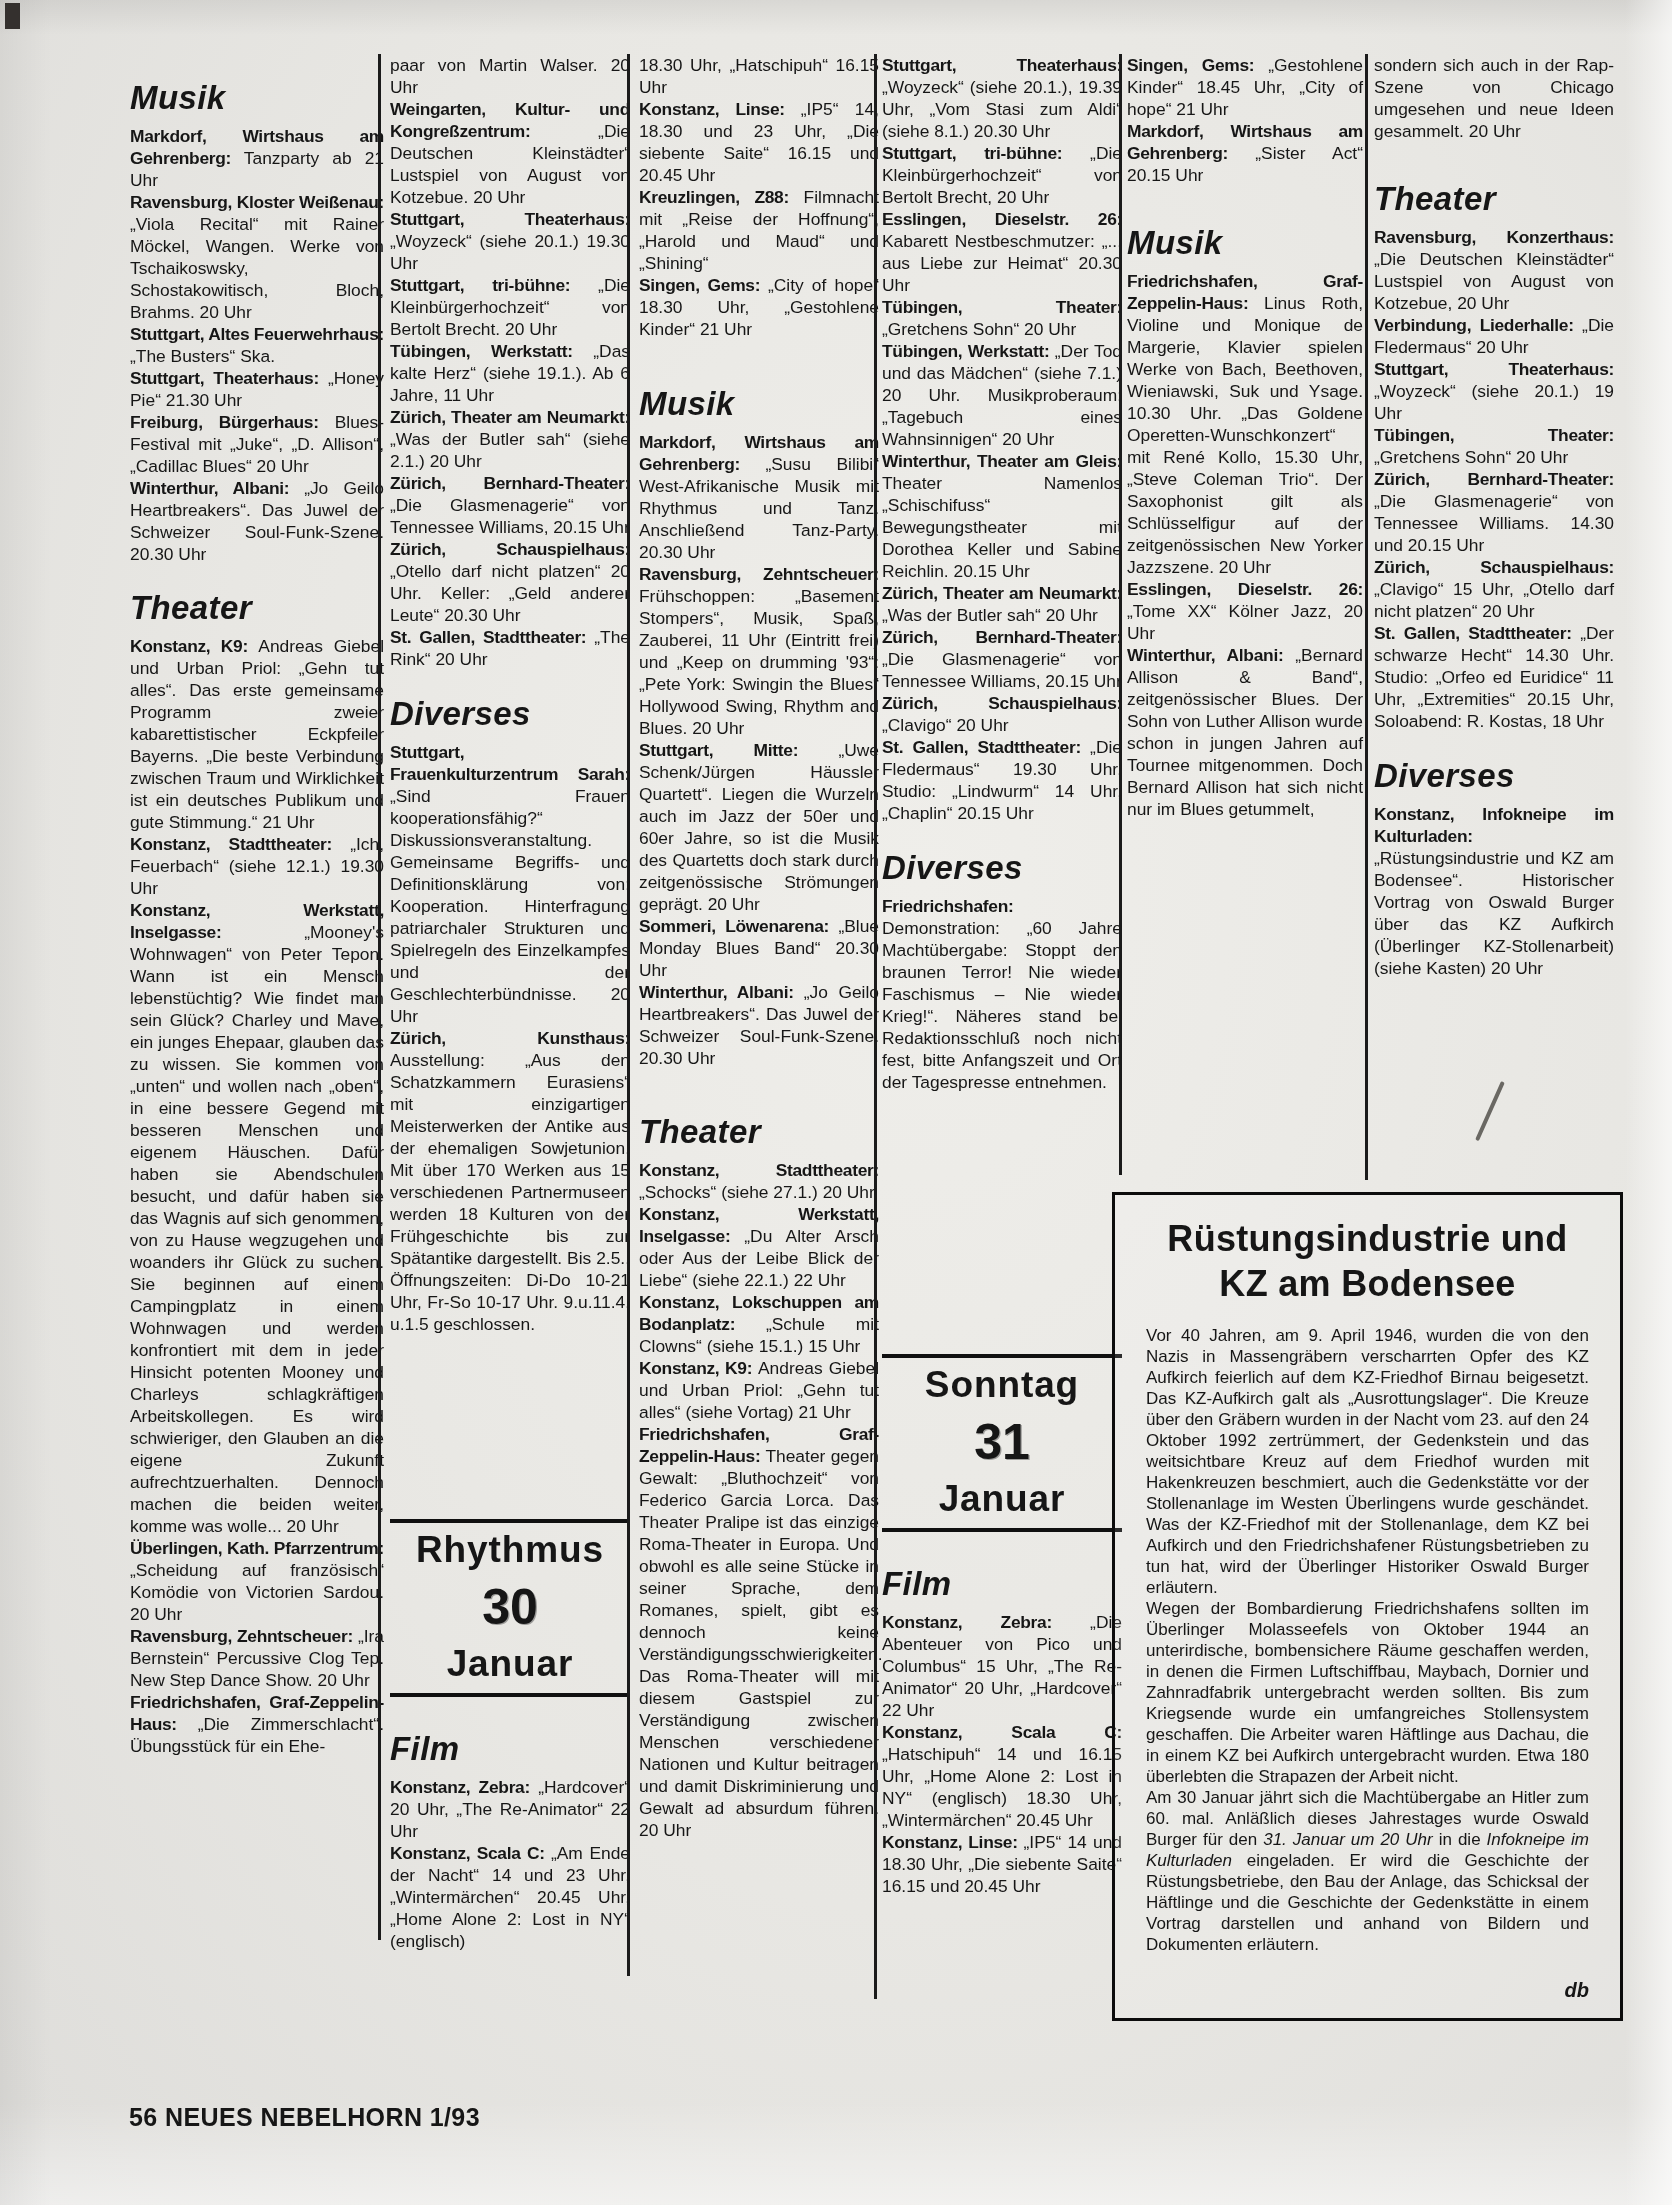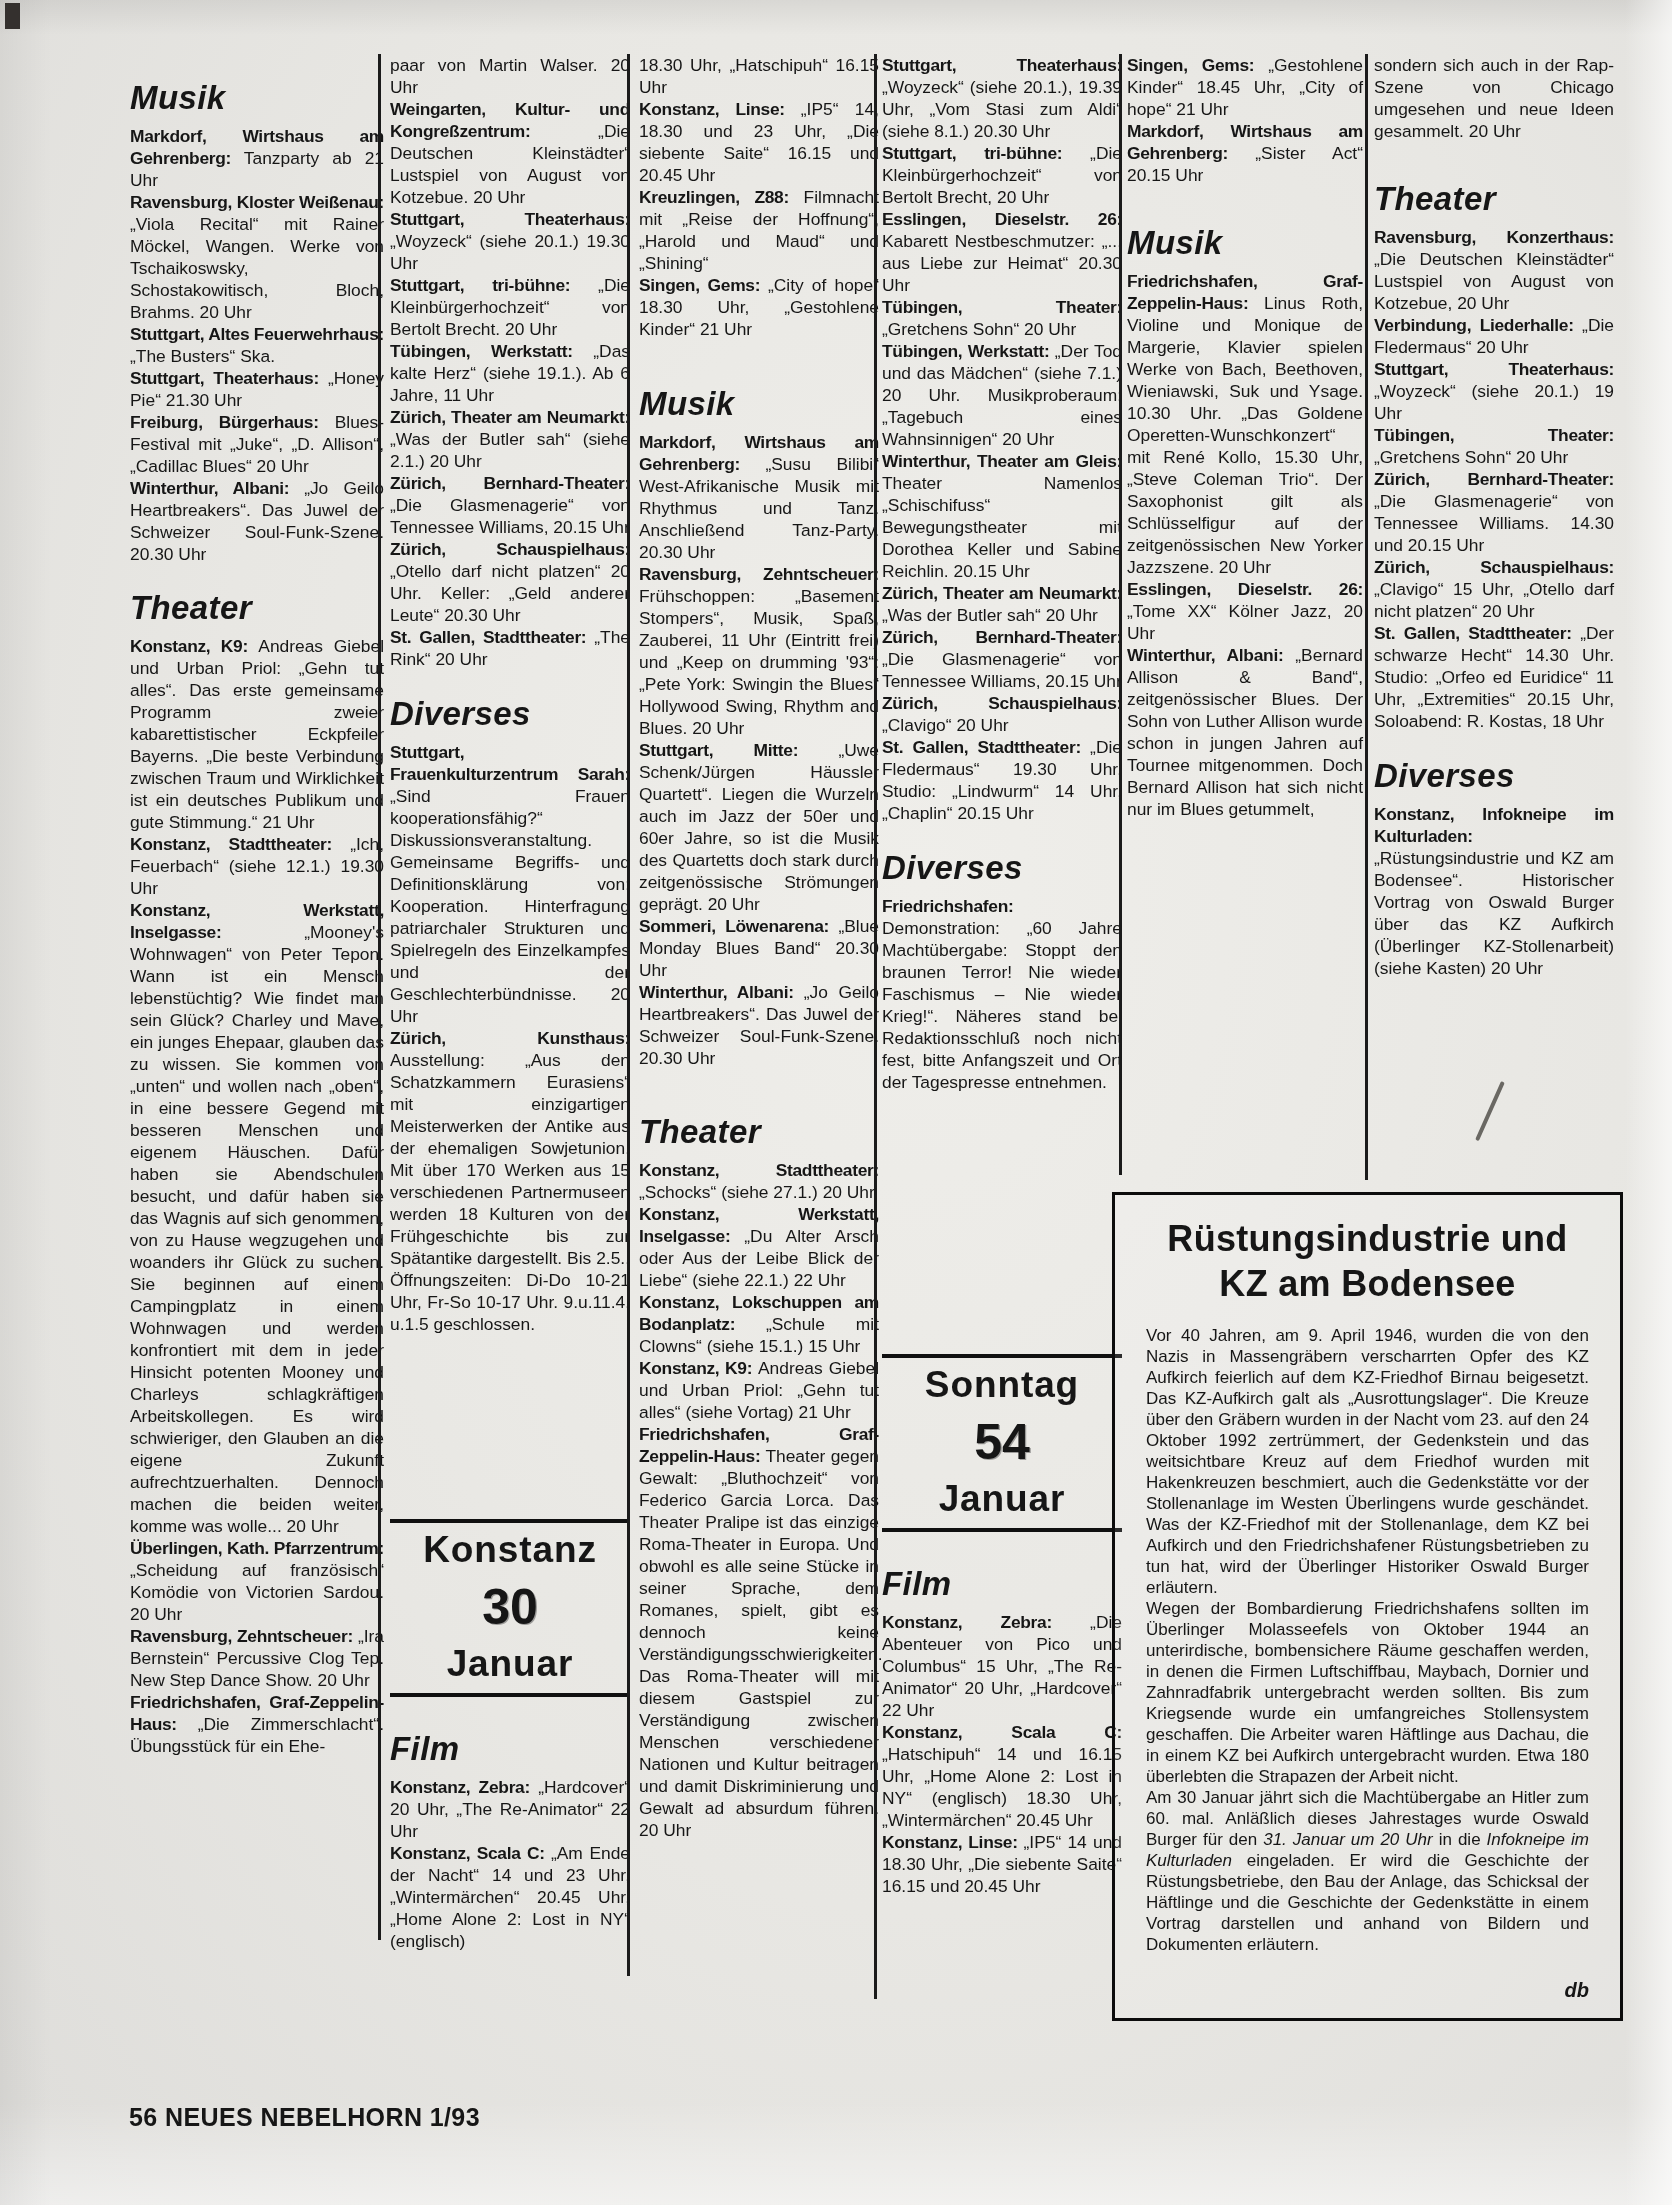--- a/index.html
+++ b/index.html
@@ -78,21 +78,21 @@
       <p class="entry"><span class="lead">Zürich, Theater am Neumarkt: </span>„Was der Butler sah“ (siehe 2.1.) 20 Uhr</p>
       <p class="entry"><span class="lead">Zürich, Bernhard-Theater: </span>„Die Glasmenagerie“ von Tennessee Williams, 20.15 Uhr</p>
       <p class="entry"><span class="lead">Zürich, Schauspielhaus: </span>„Otello darf nicht platzen“ 20 Uhr. Keller: „Geld anderer Leute“ 20.30 Uhr</p>
       <p class="entry"><span class="lead">St. Gallen, Stadttheater: </span>„The Rink“ 20 Uhr</p>
       <div class="gap" style="height: 22.6px;"></div>
       <div class="sec-heading">Diverses</div>
       <p class="entry"><span class="lead">Stuttgart, Frauenkulturzentrum Sarah: </span>„Sind Frauen kooperationsfähig?“ Diskussionsveranstaltung. Gemeinsame Begriffs- und Definitionsklärung von: Kooperation. Hinterfragung patriarchaler Strukturen und Spielregeln des Einzelkampfes und der Geschlechterbündnisse. 20 Uhr</p>
       <p class="entry"><span class="lead">Zürich, Kunsthaus: </span>Ausstellung: „Aus den Schatzkammern Eurasiens“ mit einzigartigen Meisterwerken der Antike aus der ehemaligen Sowjetunion. Mit über 170 Werken aus 15 verschiedenen Partnermuseen werden 18 Kulturen von der Frühgeschichte bis zur Spätantike dargestellt. Bis 2.5.. Öffnungszeiten: Di-Do 10-21 Uhr, Fr-So 10-17 Uhr. 9.u.11.4. u.1.5 geschlossen.</p>
       <div class="gap" style="height: 184px;"></div>
       <div class="daybox">
-        <div class="day">Konstanz</div>
+        <div class="day">Rhythmus</div>
         <div class="daynum">30</div>
         <div class="month">Januar</div>
       </div>
       <div class="sec-heading">Film</div>
       <p class="entry"><span class="lead">Konstanz, Zebra: </span>„Hardcover“ 20 Uhr, „The Re-Animator“ 22 Uhr</p>
       <p class="entry"><span class="lead">Konstanz, Scala C: </span>„Am Ende der Nacht“ 14 und 23 Uhr, „Wintermärchen“ 20.45 Uhr, „Home Alone 2: Lost in NY“ (englisch)</p>
     </div>
   <div class="col c3">
       <p class="entry">18.30 Uhr, „Hatschipuh“ 16.15 Uhr</p>
       <p class="entry"><span class="lead">Konstanz, Linse: </span>„IP5“ 14, 18.30 und 23 Uhr, „Die siebente Saite“ 16.15 und 20.45 Uhr</p>
@@ -123,21 +123,21 @@
       <p class="entry"><span class="lead">Zürich, Theater am Neumarkt: </span>„Was der Butler sah“ 20 Uhr</p>
       <p class="entry"><span class="lead">Zürich, Bernhard-Theater: </span>„Die Glasmenagerie“ von Tennessee Williams, 20.15 Uhr</p>
       <p class="entry"><span class="lead">Zürich, Schauspielhaus: </span>„Clavigo“ 20 Uhr</p>
       <p class="entry"><span class="lead">St. Gallen, Stadttheater: </span>„Die Fledermaus“ 19.30 Uhr. Studio: „Lindwurm“ 14 Uhr, „Chaplin“ 20.15 Uhr</p>
       <div class="gap" style="height: 22.6px;"></div>
       <div class="sec-heading">Diverses</div>
       <p class="entry"><span class="lead">Friedrichshafen: </span>Demonstration: „60 Jahre Machtübergabe: Stoppt den braunen Terror! Nie wieder Faschismus – Nie wieder Krieg!“. Näheres stand bei Redaktionsschluß noch nicht fest, bitte Anfangszeit und Ort der Tagespresse entnehmen.</p>
       <div class="gap" style="height: 261px;"></div>
       <div class="daybox">
         <div class="day">Sonntag</div>
-        <div class="daynum">54</div>
+        <div class="daynum">31</div>
         <div class="month">Januar</div>
       </div>
       <div class="sec-heading">Film</div>
       <p class="entry"><span class="lead">Konstanz, Zebra: </span>„Die Abenteuer von Pico und Columbus“ 15 Uhr, „The Re-Animator“ 20 Uhr, „Hardcover“ 22 Uhr</p>
       <p class="entry"><span class="lead">Konstanz, Scala C: </span>„Hatschipuh“ 14 und 16.15 Uhr, „Home Alone 2: Lost in NY“ (englisch) 18.30 Uhr, „Wintermärchen“ 20.45 Uhr</p>
       <p class="entry"><span class="lead">Konstanz, Linse: </span>„IP5“ 14 und 18.30 Uhr, „Die siebente Saite“ 16.15 und 20.45 Uhr</p>
     </div>
   <div class="col c5">
       <p class="entry"><span class="lead">Singen, Gems: </span>„Gestohlene Kinder“ 18.45 Uhr, „City of hope“ 21 Uhr</p>
       <p class="entry"><span class="lead">Markdorf, Wirtshaus am Gehrenberg: </span>„Sister Act“ 20.15 Uhr</p>

